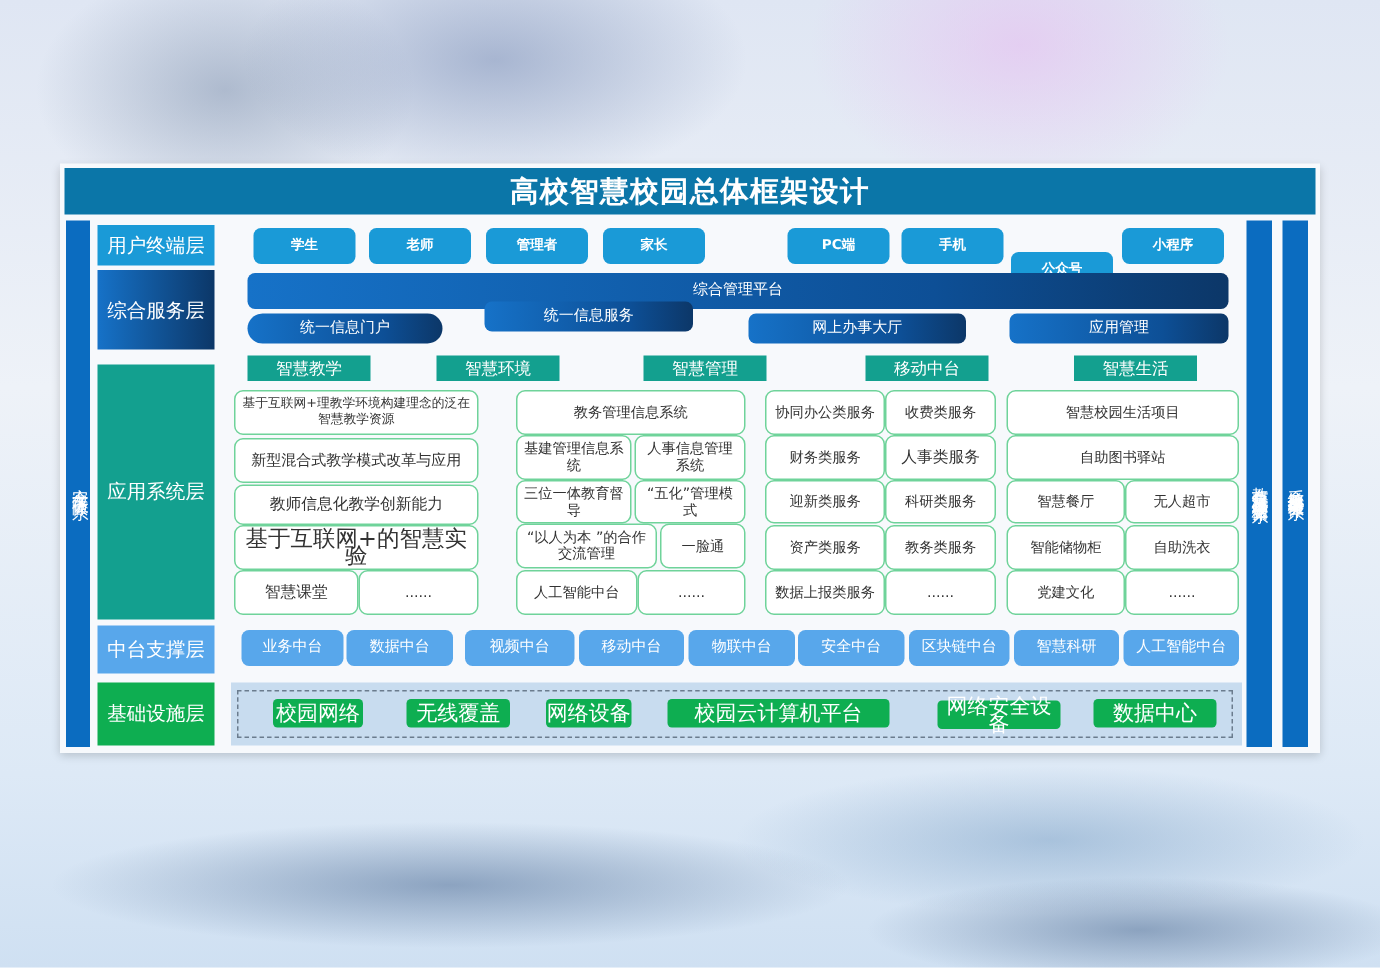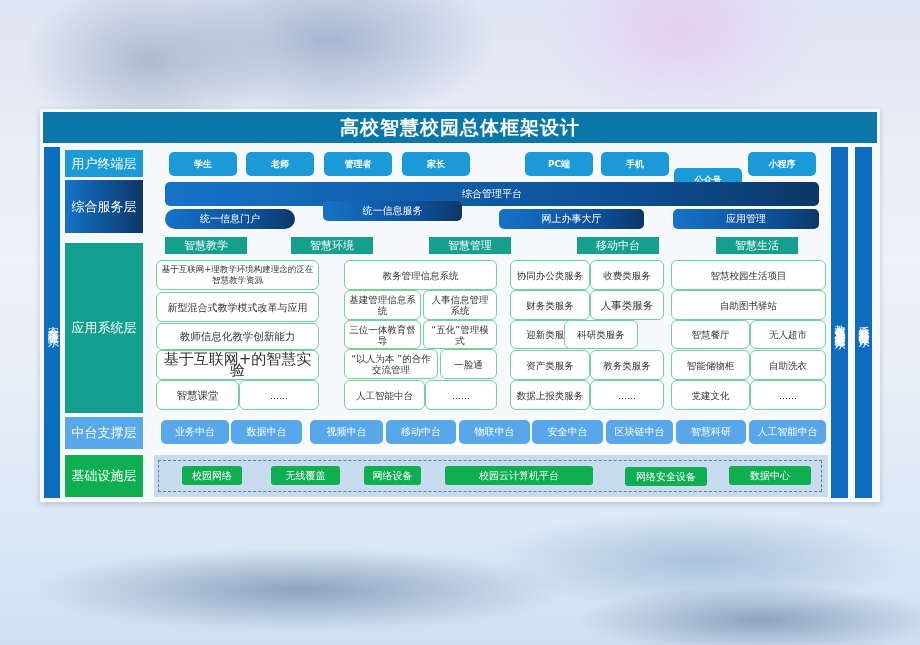--- a/index.html
+++ b/index.html
@@ -59,21 +59,21 @@
   }
   .mid { background: #58a7eb; border-radius: 5px; height: 24px; top: 311px; font-size: 10px; }
   .base-area {
     position: absolute; left: 114px; top: 346px; width: 674px; height: 42px;
     background: #c8dcef;
   }
   .base-inner {
     position: absolute; left: 4px; top: 5px; width: 664px; height: 32px;
     border: 1px dashed #6b7c8e;
   }
-  .base { background: #0eae51; border-radius: 3px; height: 19px; top: 357px; font-size: 10px; }
+  .base { background: #0eae51; border-radius: 3px; height: 19px; top: 357px; font-size: 14px; }
 </style>
 </head>
 <body>
 
 <div class="board">
 
   <div class="title-bar">高校智慧校园总体框架设计</div>
 
   <div class="side-left">安全保障体系</div>
   <div class="side-right" style="left:791px;">教育信息化标准及信息安全体系</div>
@@ -121,21 +121,21 @@
   <div class="cell" style="left:304px;top:240px;width:94px;height:30px;">“以人为本 ”的合作交流管理</div>
   <div class="cell" style="left:400px;top:240px;width:57px;height:30px;">一脸通</div>
   <div class="cell" style="left:304px;top:271px;width:81px;height:30px;">人工智能中台</div>
   <div class="cell" style="left:385px;top:271px;width:72px;height:30px;">......</div>
 
   <div class="cell" style="left:470px;top:151px;width:80px;height:30px;">协同办公类服务</div>
   <div class="cell" style="left:550px;top:151px;width:74px;height:30px;">收费类服务</div>
   <div class="cell" style="left:470px;top:181px;width:80px;height:30px;">财务类服务</div>
   <div class="cell" style="left:550px;top:181px;width:74px;height:30px;font-size:10.5px;">人事类服务</div>
   <div class="cell" style="left:470px;top:211px;width:80px;height:29px;">迎新类服务</div>
-  <div class="cell" style="left:524px;top:211px;width:74px;height:29px;">科研类服务</div>
+  <div class="cell" style="left:550px;top:211px;width:74px;height:29px;">科研类服务</div>
   <div class="cell" style="left:470px;top:241px;width:80px;height:30px;">资产类服务</div>
   <div class="cell" style="left:550px;top:241px;width:74px;height:30px;">教务类服务</div>
   <div class="cell" style="left:470px;top:271px;width:80px;height:30px;">数据上报类服务</div>
   <div class="cell" style="left:550px;top:271px;width:74px;height:30px;">......</div>
 
   <div class="cell" style="left:631px;top:151px;width:155px;height:30px;">智慧校园生活项目</div>
   <div class="cell" style="left:631px;top:181px;width:155px;height:30px;">自助图书驿站</div>
   <div class="cell" style="left:631px;top:211px;width:79px;height:29px;">智慧餐厅</div>
   <div class="cell" style="left:710px;top:211px;width:76px;height:29px;">无人超市</div>
   <div class="cell" style="left:631px;top:241px;width:79px;height:30px;">智能储物柜</div>

